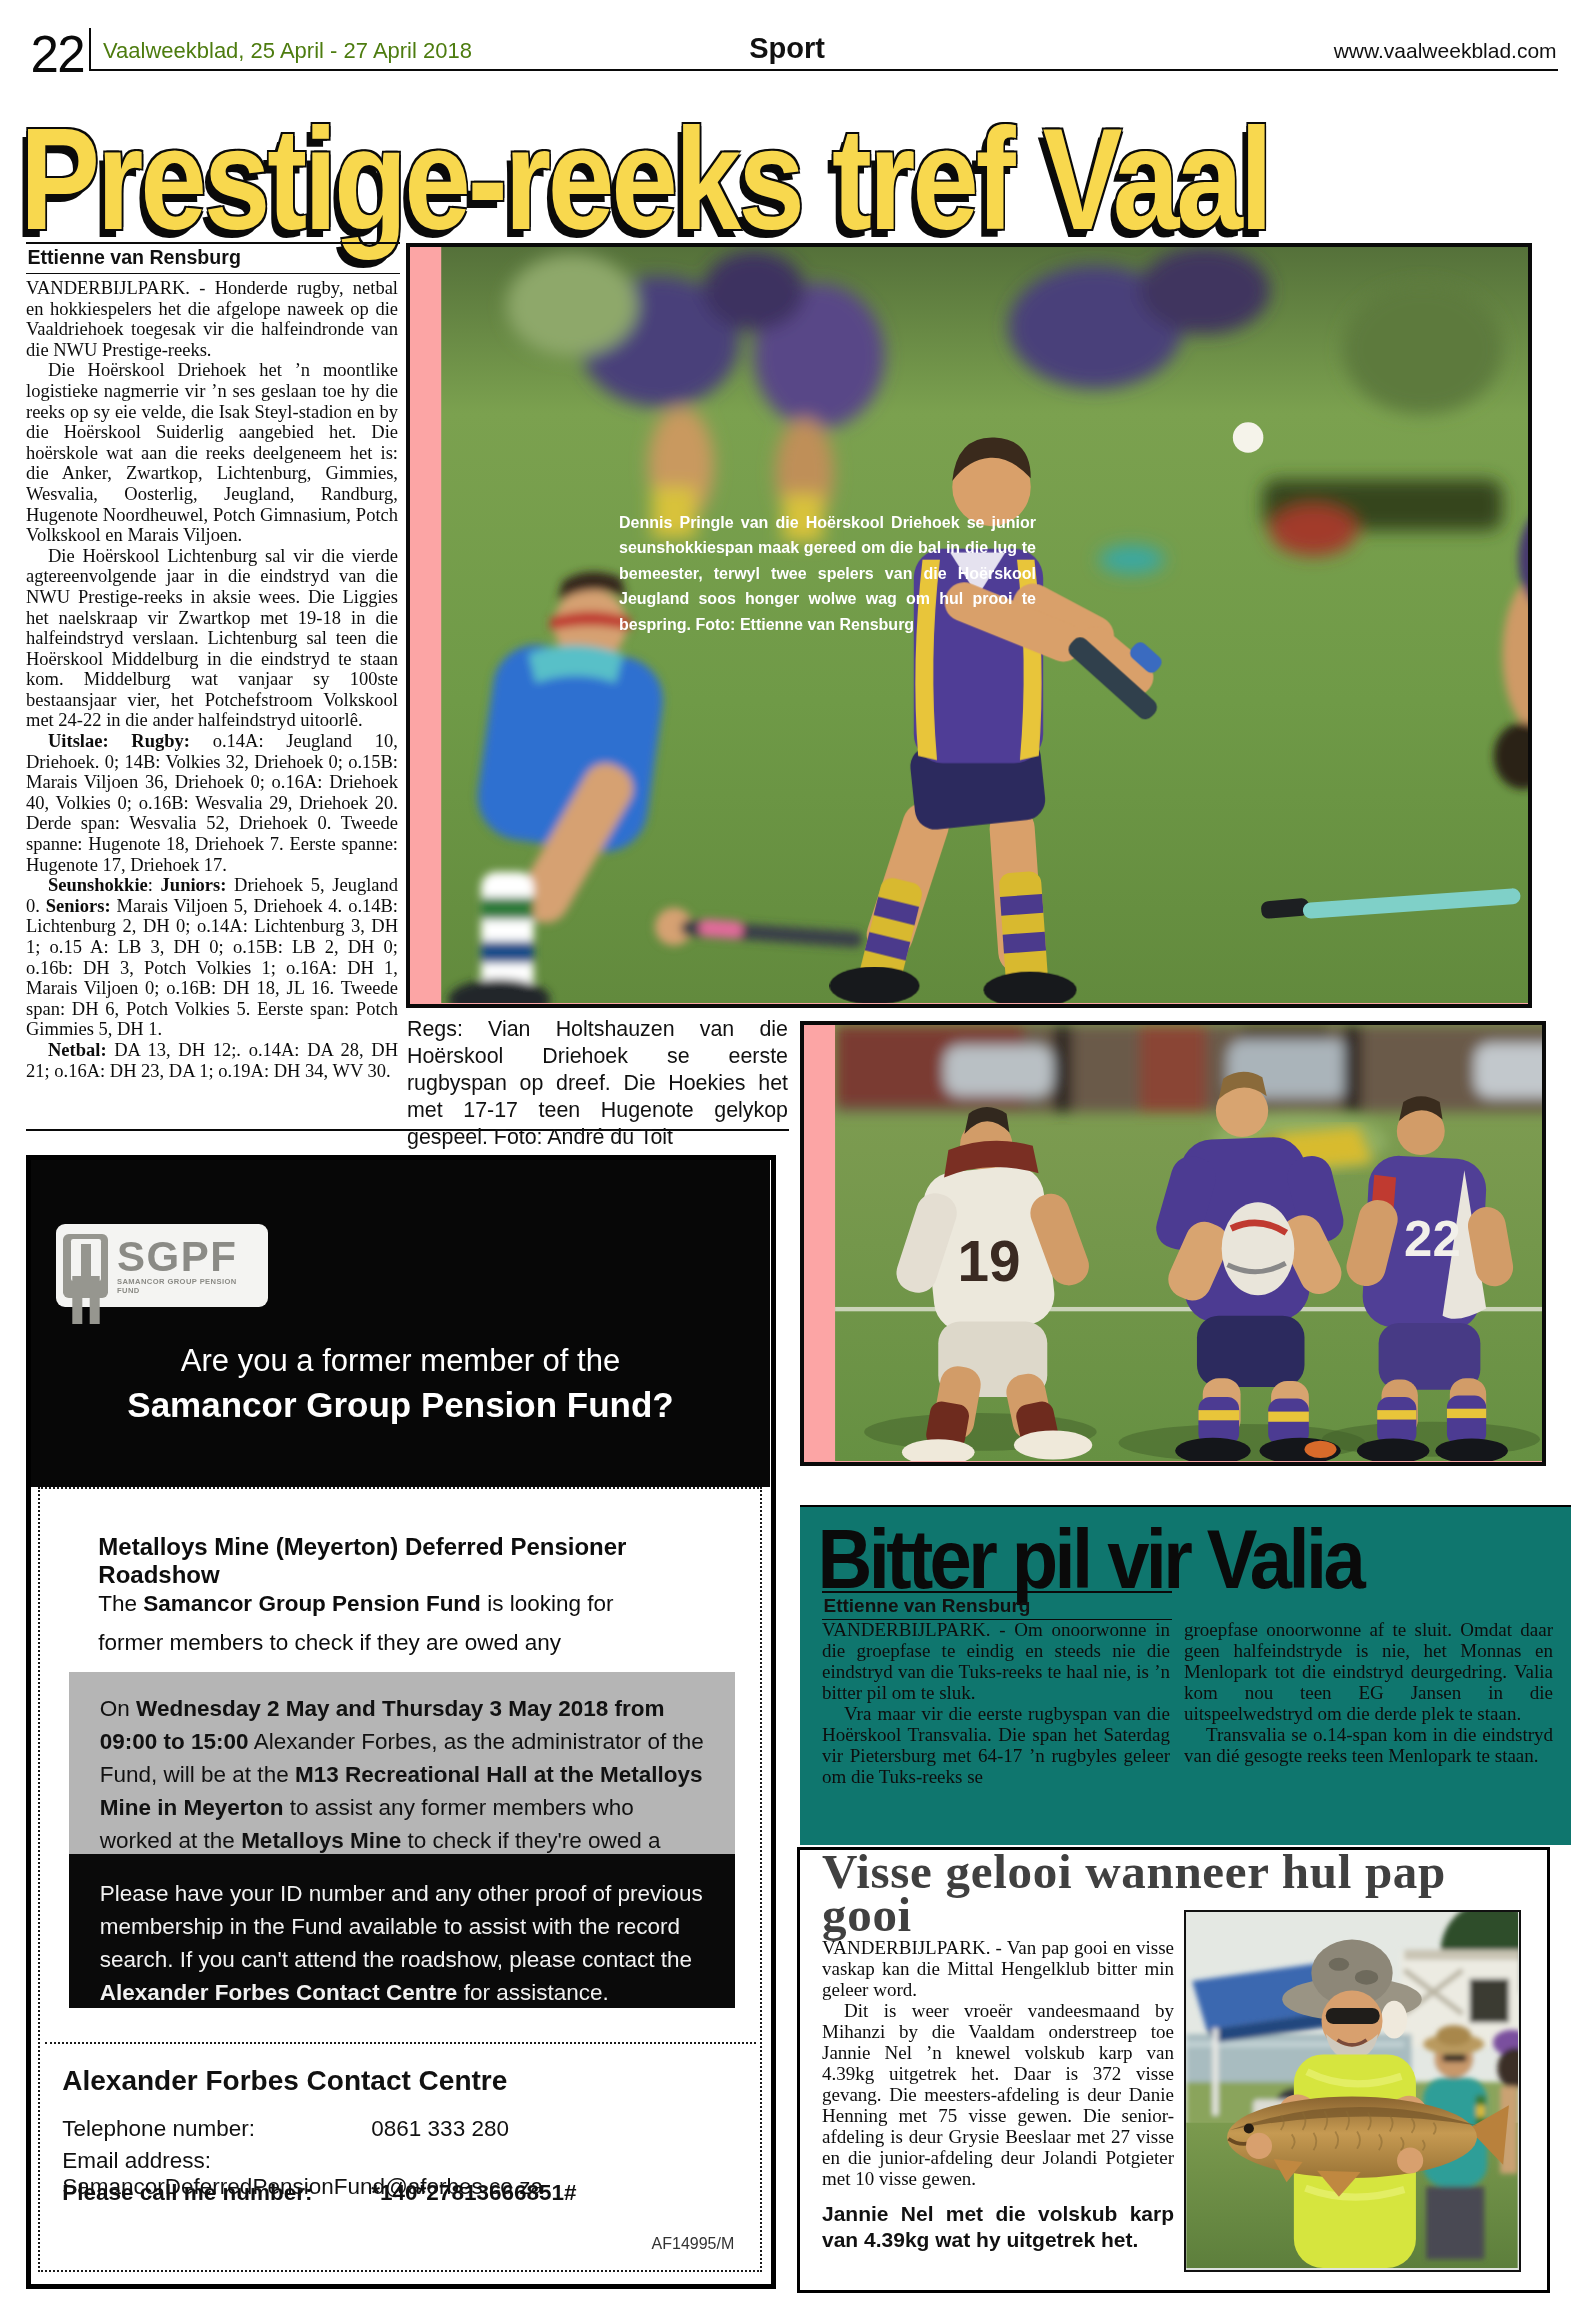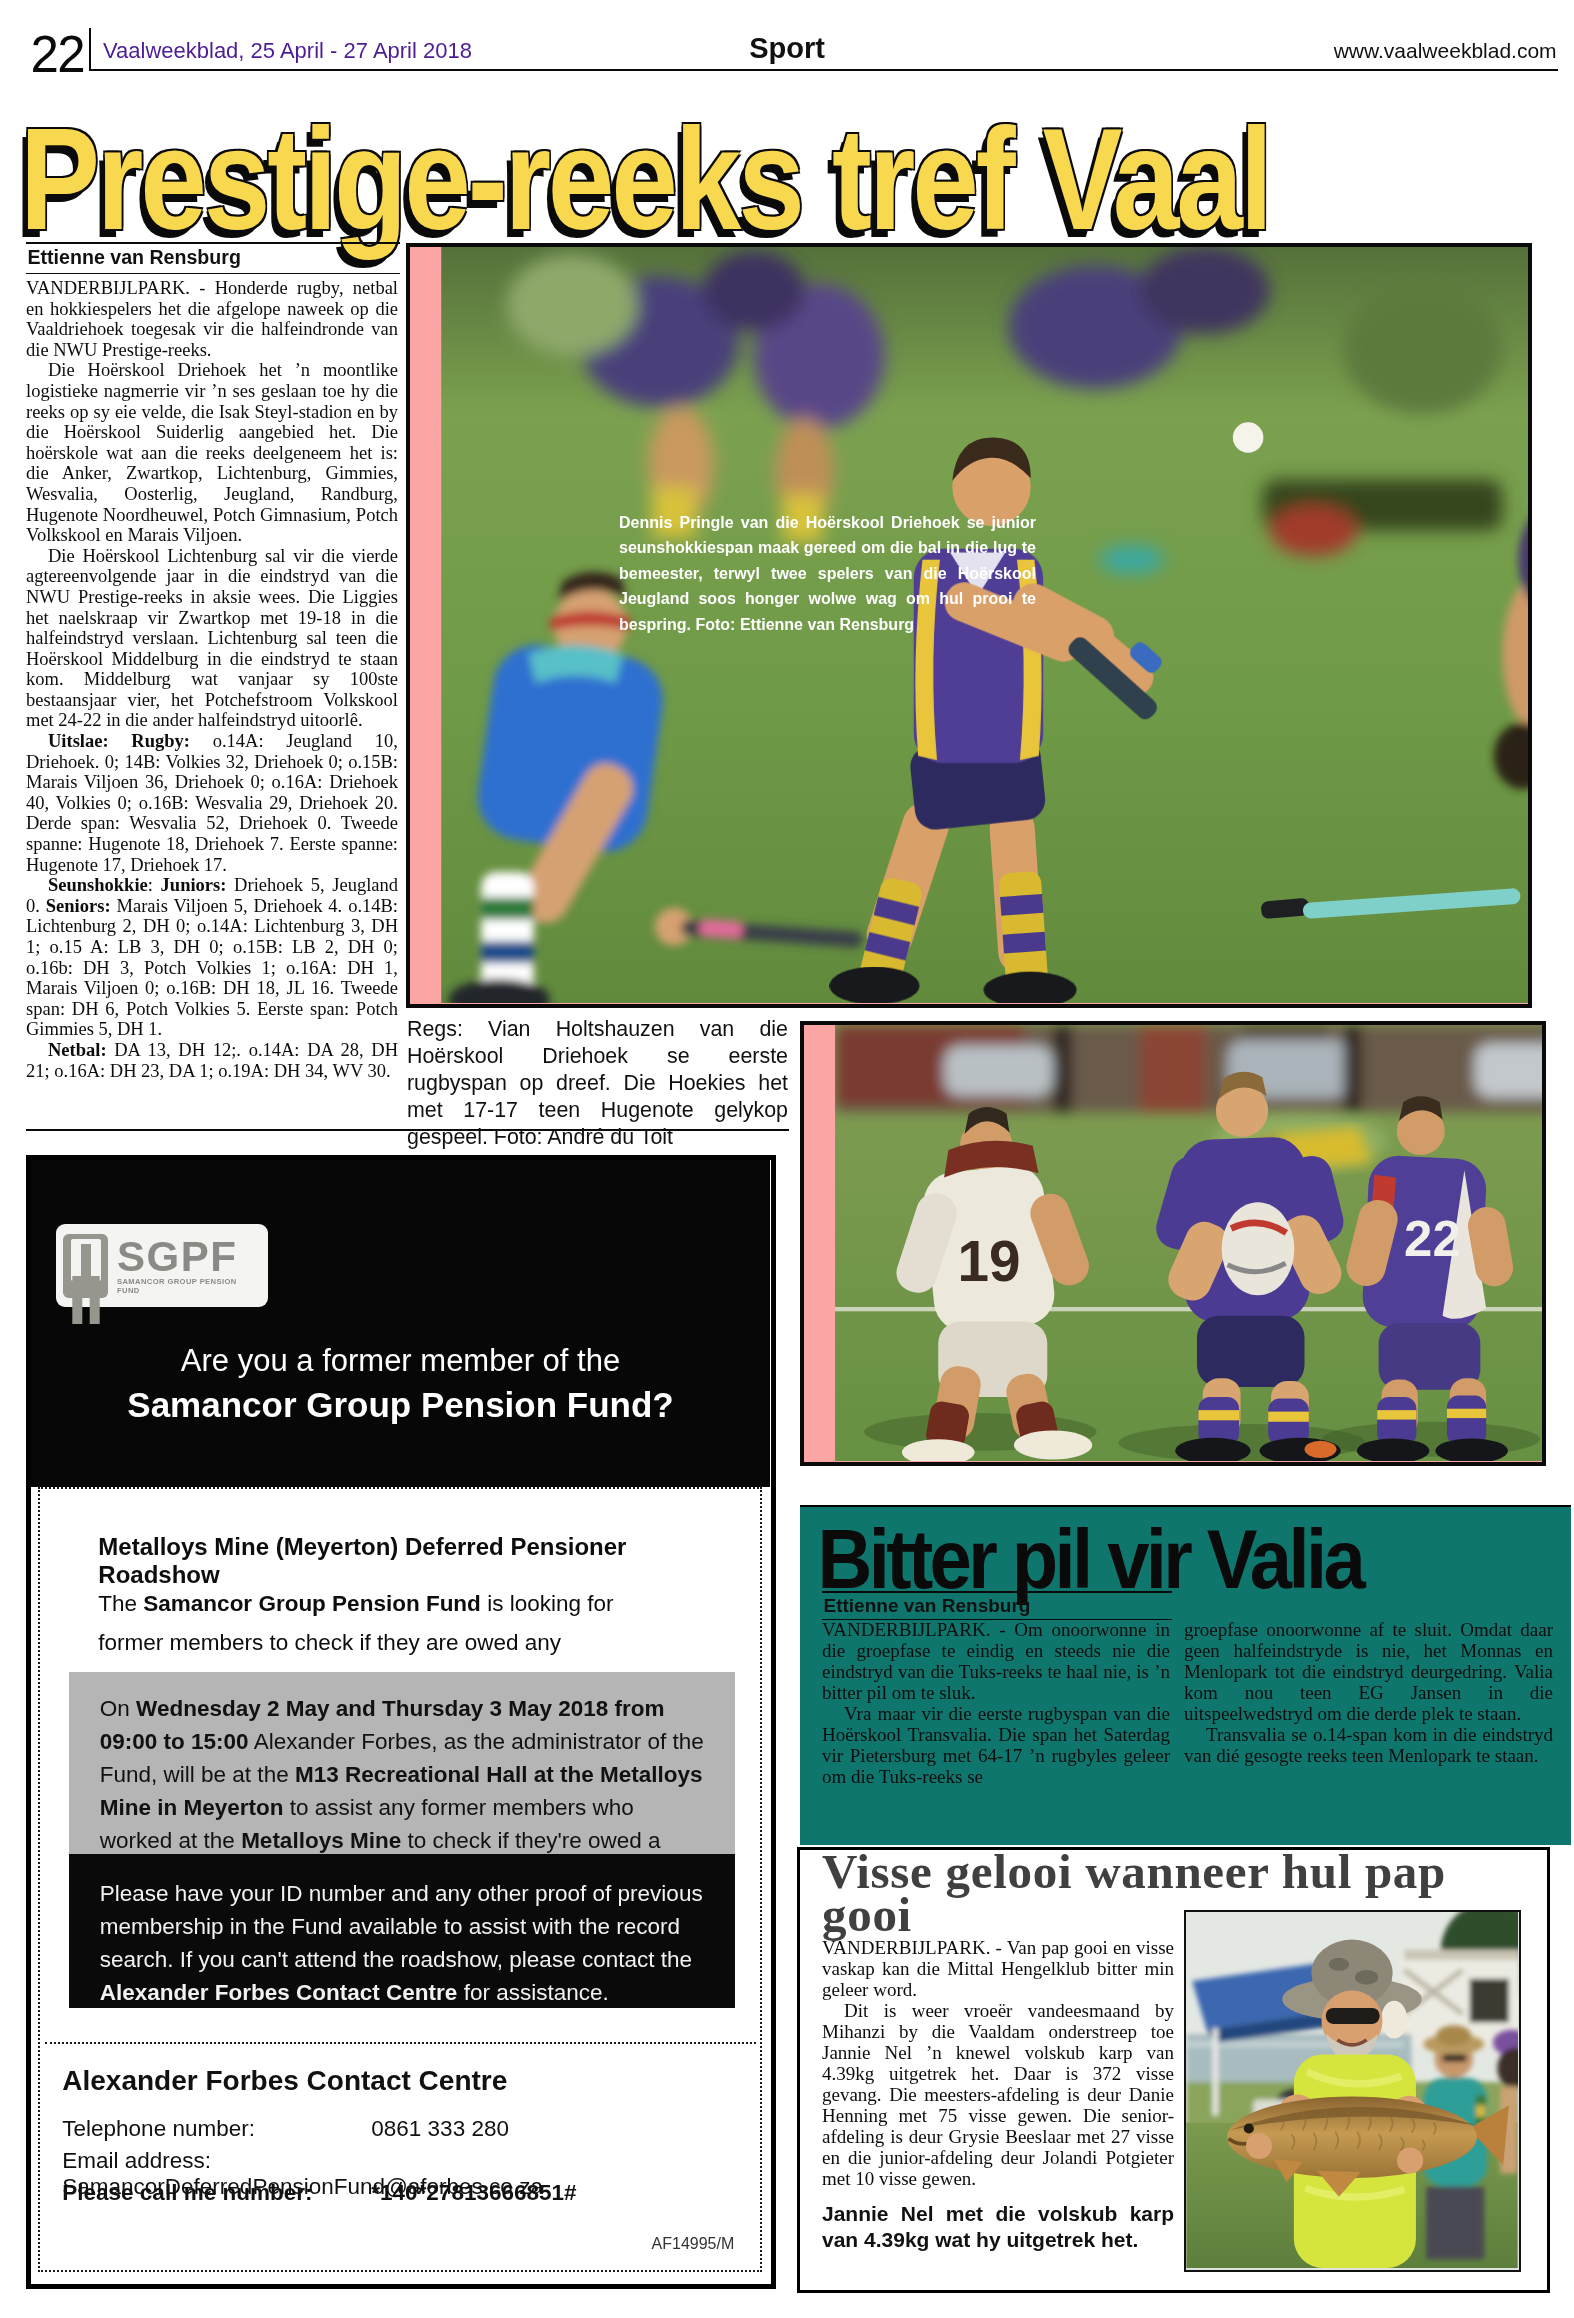--- a/index.html
+++ b/index.html
@@ -3,21 +3,21 @@
 <meta charset="utf-8">
 <style>
   html,body{margin:0;padding:0;background:#e9e9e9;}
   #page{position:relative;width:1574px;height:2319px;background:#ffffff;overflow:hidden;
         font-family:"Liberation Sans",sans-serif;color:#111;}
   .abs{position:absolute;}
 
   
   #page-number{left:30.5px;top:25px;font-size:51px;letter-spacing:-1.5px;color:#0a0a0a;}
   #head-vline{left:89px;top:28px;width:2.2px;height:42px;background:#0a0a0a;}
-  #masthead{left:103px;top:38px;font-size:22px;color:#4c1d95;}
+  #masthead{left:103px;top:38px;font-size:22px;color:#4d7c0f;}
   #section-name{left:0;right:0;top:32px;text-align:center;font-size:29px;font-weight:700;}
   #website{right:17.4px;top:39px;font-size:21px;}
   #head-hline{left:89px;top:69px;width:1469px;height:2.2px;background:#0a0a0a;}
 
   
   #main-headline{left:20.4px;top:95px;width:1541px;height:145px;overflow:visible;white-space:nowrap;}
   #main-headline span{display:inline-block;font-weight:700;font-size:109px;letter-spacing:-2.9px;
      color:#f8d84e;transform:scale(1.10,1.33);transform-origin:left top;
      text-shadow:-5.1px 5.8px 0 #0a0a0a,1.5px 1.5px 0 #0a0a0a,-1.5px -1.5px 0 #0a0a0a,1.5px -1.5px 0 #0a0a0a,-1.5px 1.5px 0 #0a0a0a;}
 

